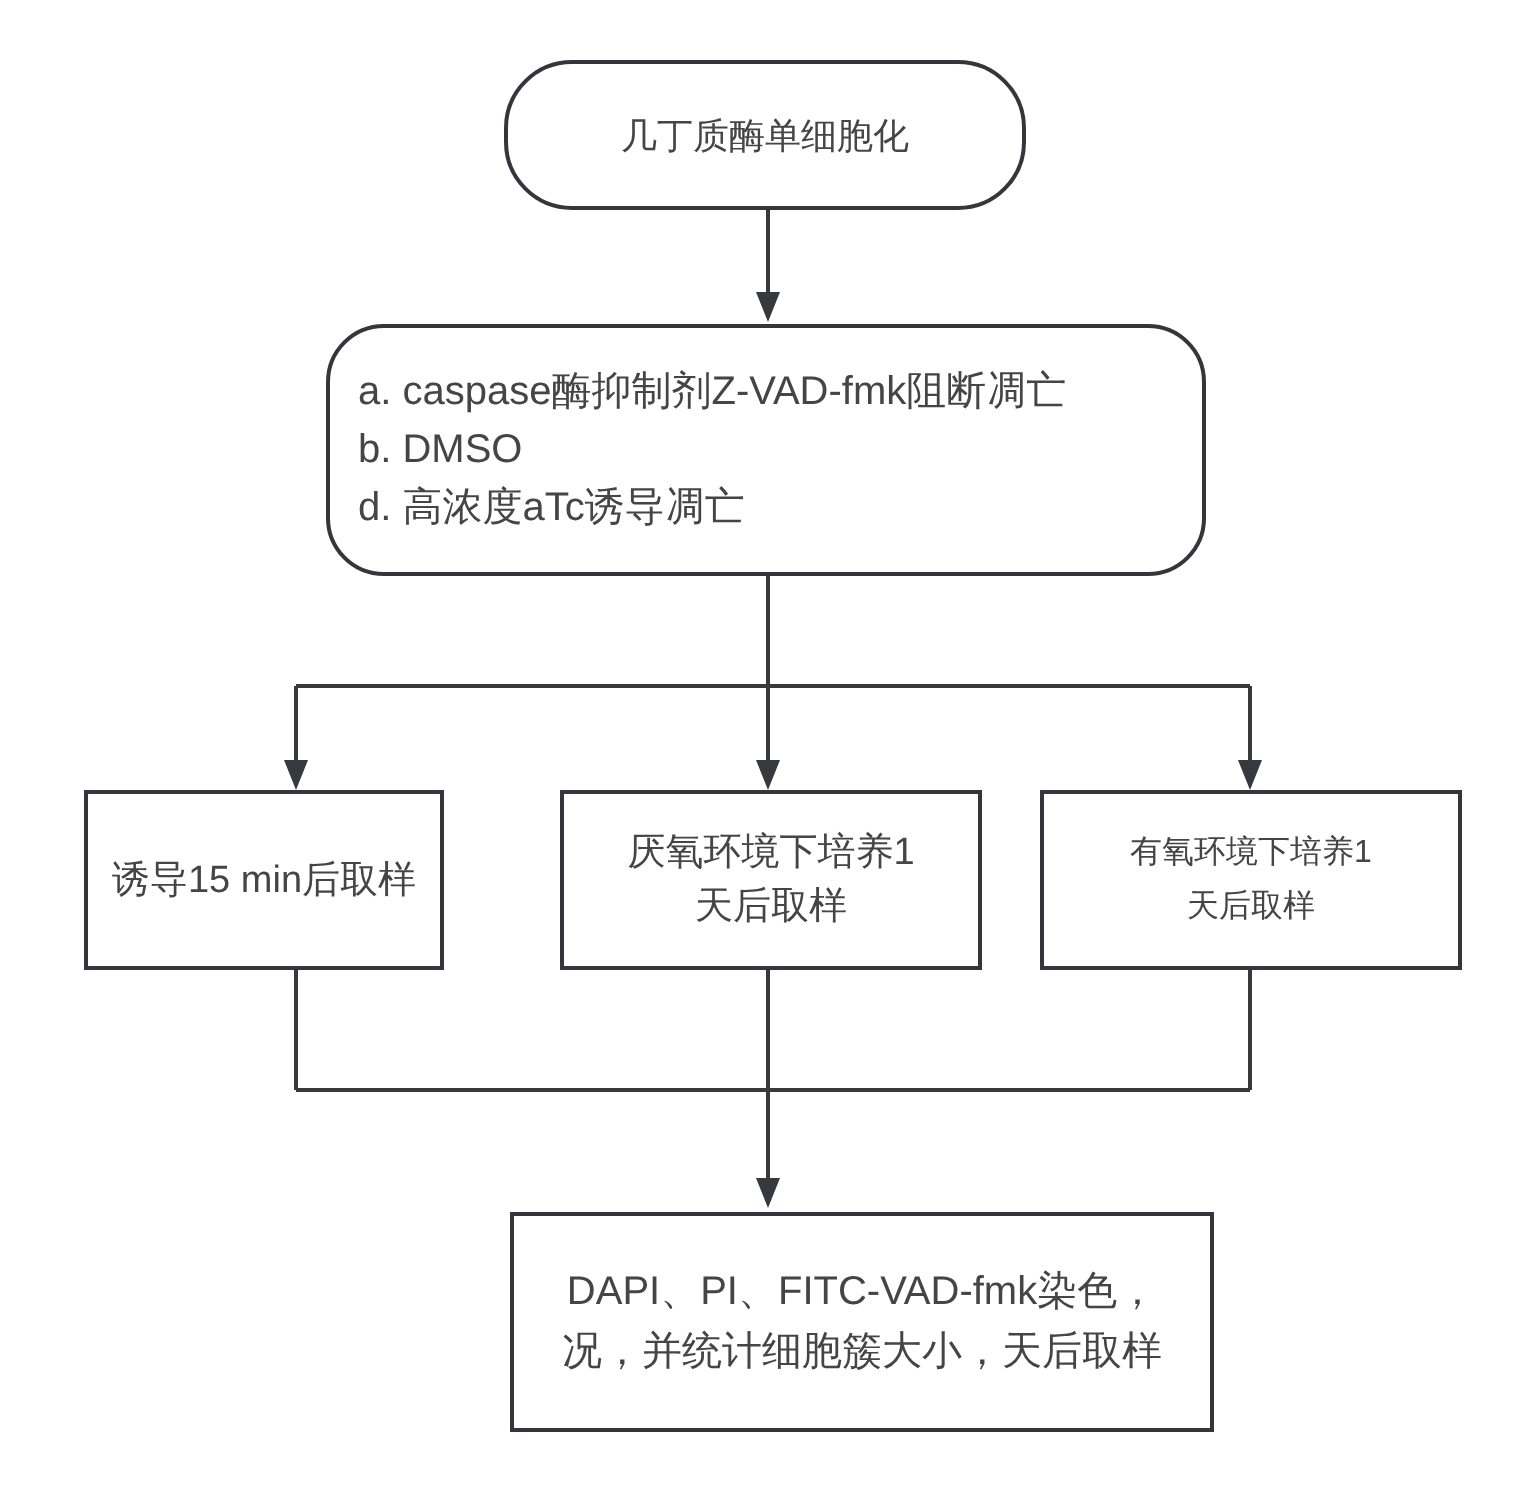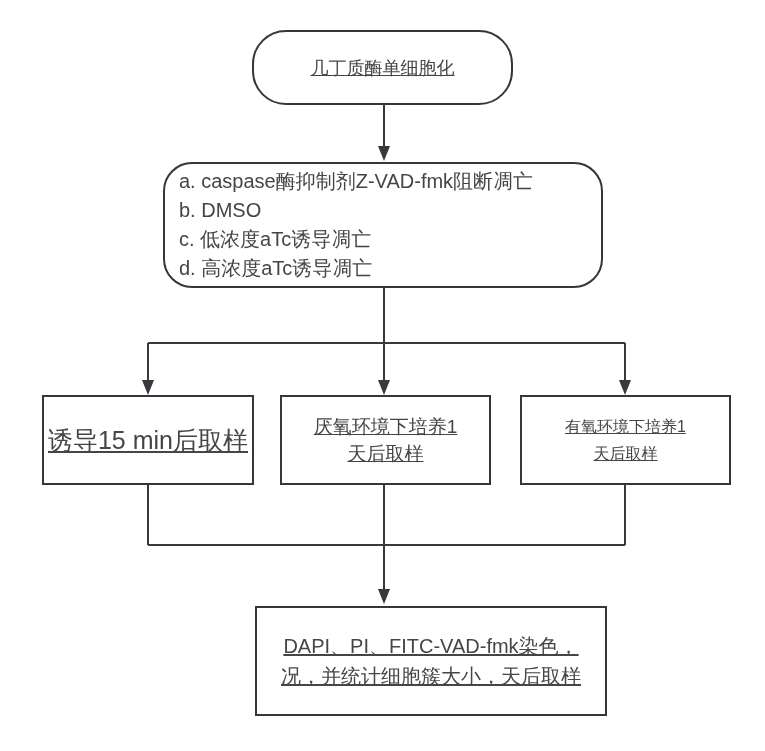--- a/index.html
+++ b/index.html
@@ -21,24 +21,24 @@
   #connectors polygon{fill:var(--line);stroke:none;}
   .node{
     position:absolute;z-index:1;
     background:var(--bg);
     border:2px solid var(--border);
     color:var(--text);
     box-sizing:border-box;
     display:flex;flex-direction:column;justify-content:center;
   }
   .node .line{width:100%;}
-  .centered{align-items:flex-start;text-align:center;text-decoration:underline;}
+  .centered{align-items:flex-start;text-align:center;}
   #start-node{left:252px;top:30px;width:261px;height:75px;border-radius:34px;font-size:18px;}
   #conditions-node{left:163px;top:162px;width:440px;height:126px;padding:0 14px;font-size:20px;line-height:29px;text-align:left;border-radius:29px;}
-  #branch-1{left:42px;top:395px;width:212px;height:90px;font-size:25px;line-height:27px;}
+  #branch-1{left:42px;top:395px;width:180px;height:90px;font-size:19px;line-height:27px;}
   #branch-2{left:280px;top:395px;width:211px;height:90px;font-size:19px;line-height:27px;}
   #branch-3{left:520px;top:395px;width:211px;height:90px;font-size:16px;line-height:27px;}
   #final-node{left:208px;top:606px;width:352px;height:110px;font-size:20px;line-height:30px;margin-left:47px;}
 </style>
 </head>
 <body>
 
 <div id="canvas">
 
   <svg id="connectors" width="765" height="751" viewBox="0 0 765 751">
@@ -69,21 +69,20 @@
     </g>
   </svg>
 
   <div class="node centered" id="start-node">
     <div class="line">几丁质酶单细胞化</div>
   </div>
 
   <div class="node" id="conditions-node">
     <div class="line">a. caspase酶抑制剂Z-VAD-fmk阻断凋亡</div>
     <div class="line">b. DMSO</div>
-    <div class="line">c. 低浓度aTc诱导凋亡</div>
     <div class="line">d. 高浓度aTc诱导凋亡</div>
   </div>
 
   <div class="node centered" id="branch-1">
     <div class="line">诱导15 min后取样</div>
   </div>
 
   <div class="node centered" id="branch-2">
     <div class="line">厌氧环境下培养1</div>
     <div class="line">天后取样</div>

